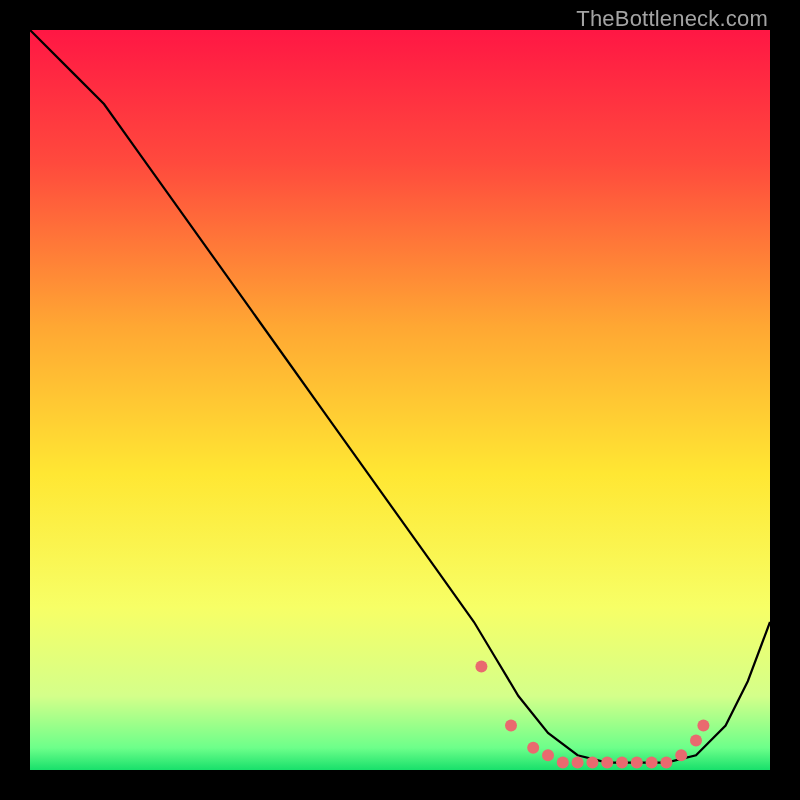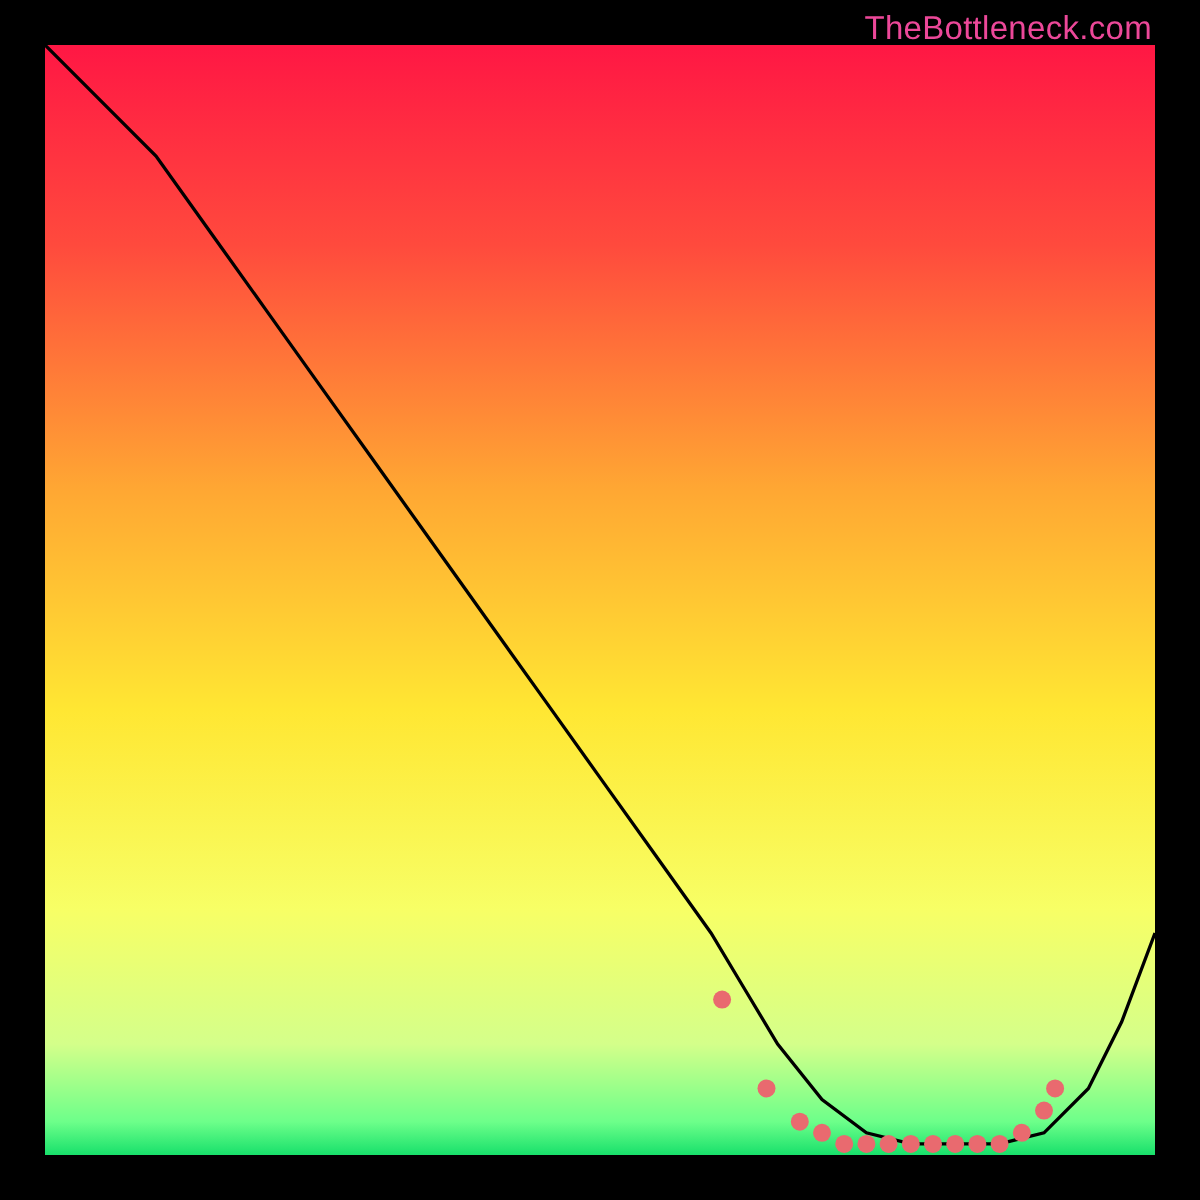--- a/index.html
+++ b/index.html
@@ -23,21 +23,21 @@
     position: absolute;
     left: 0;
     top: 0;
     width: 740px;
     height: 740px;
   }
   .watermark {
     position: absolute;
     top: 6px;
     right: 32px;
-    color: #ec4899;
+    color: #a3a3a3;
     font-size: 22px;
     font-weight: 500;
     letter-spacing: 0.2px;
   }
   svg { display: block; }
 </style>
 </head>
 <body>
 
 <div class="watermark">TheBottleneck.com</div>

